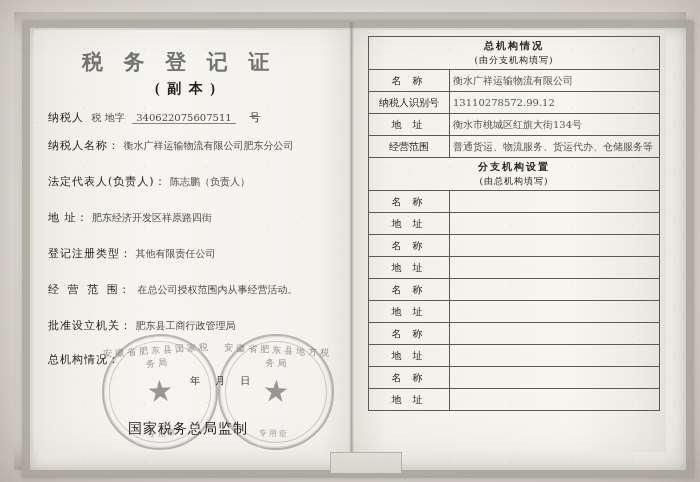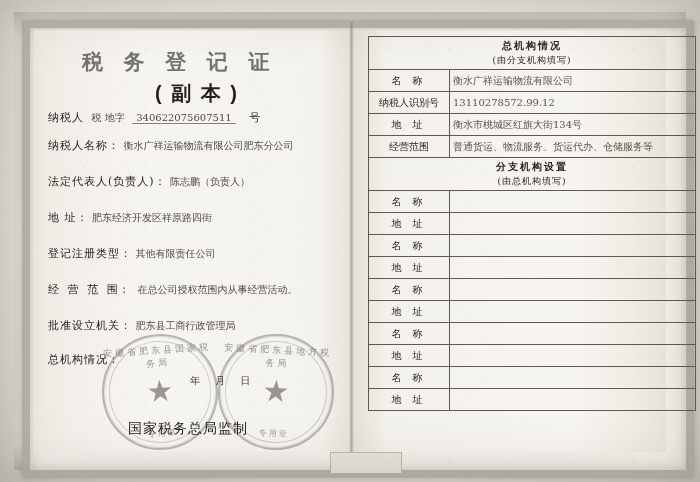--- a/index.html
+++ b/index.html
@@ -89,23 +89,23 @@
     font-family: Liberation Mono, monospace;
     font-weight: bold;
     font-size: 21px;
     letter-spacing: 4px;
     color: #737373;
   }
   .title-sub {
     position: absolute;
     left: 115px;
     top: 46px;
-    font-family: Liberation Sans, sans-serif;
+    font-family: Liberation Serif, serif;
     font-weight: bold;
-    font-size: 20px;
+    font-size: 14px;
     letter-spacing: 2px;
     color: #221f1c;
     text-align: center;
   }
   .row {
     position: absolute;
     left: 8px;
     width: 292px;
     font-size: 11px;
     font-family: "DejaVu Serif", serif;
@@ -196,21 +196,21 @@
   }
 
   
   .right {
     position: absolute;
     left: 368px;
     top: 36px;
     width: 292px;
   }
   table.t {
-    width: 328px;
+    width: 292px;
     border-collapse: collapse;
     font-family: "DejaVu Serif", serif;
     color: #28251f;
   }
   table.t td {
     border: 1px solid #5d5a53;
     font-size: 10px;
     padding: 2px 3px;
     height: 17px;
     vertical-align: middle;

